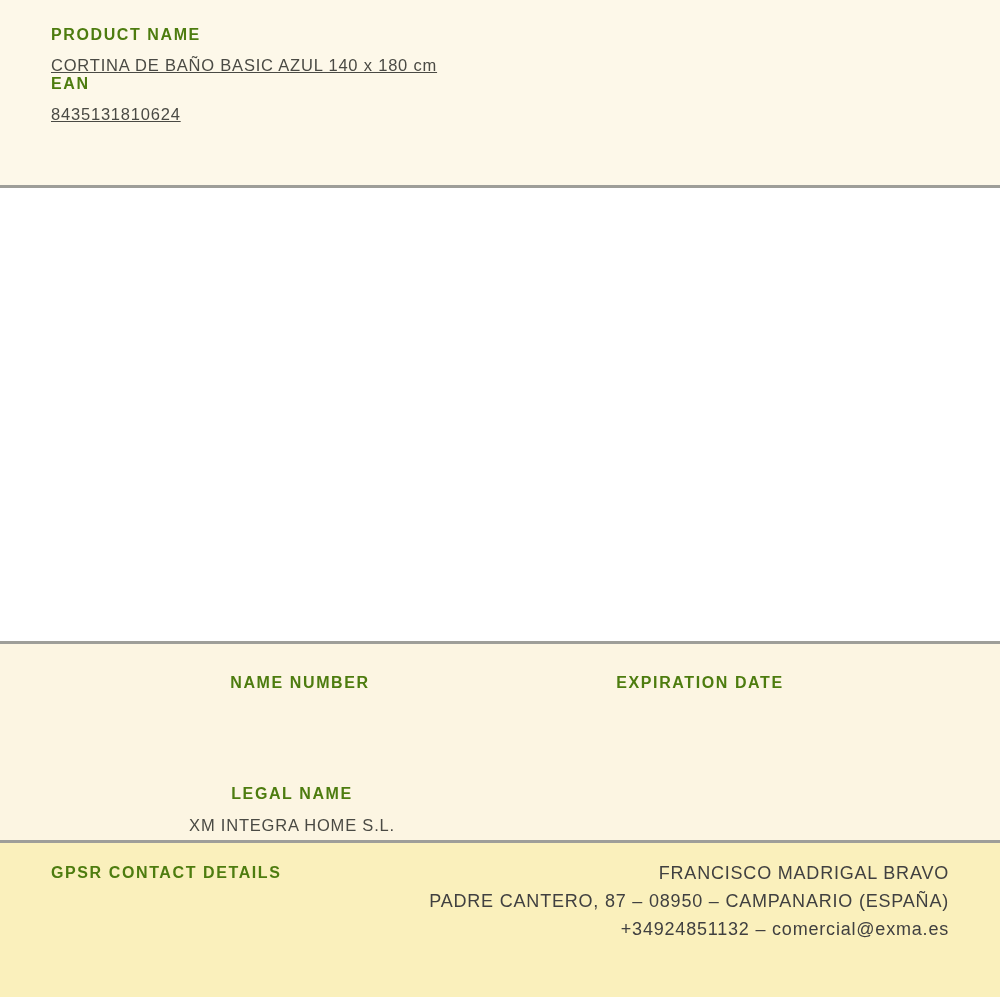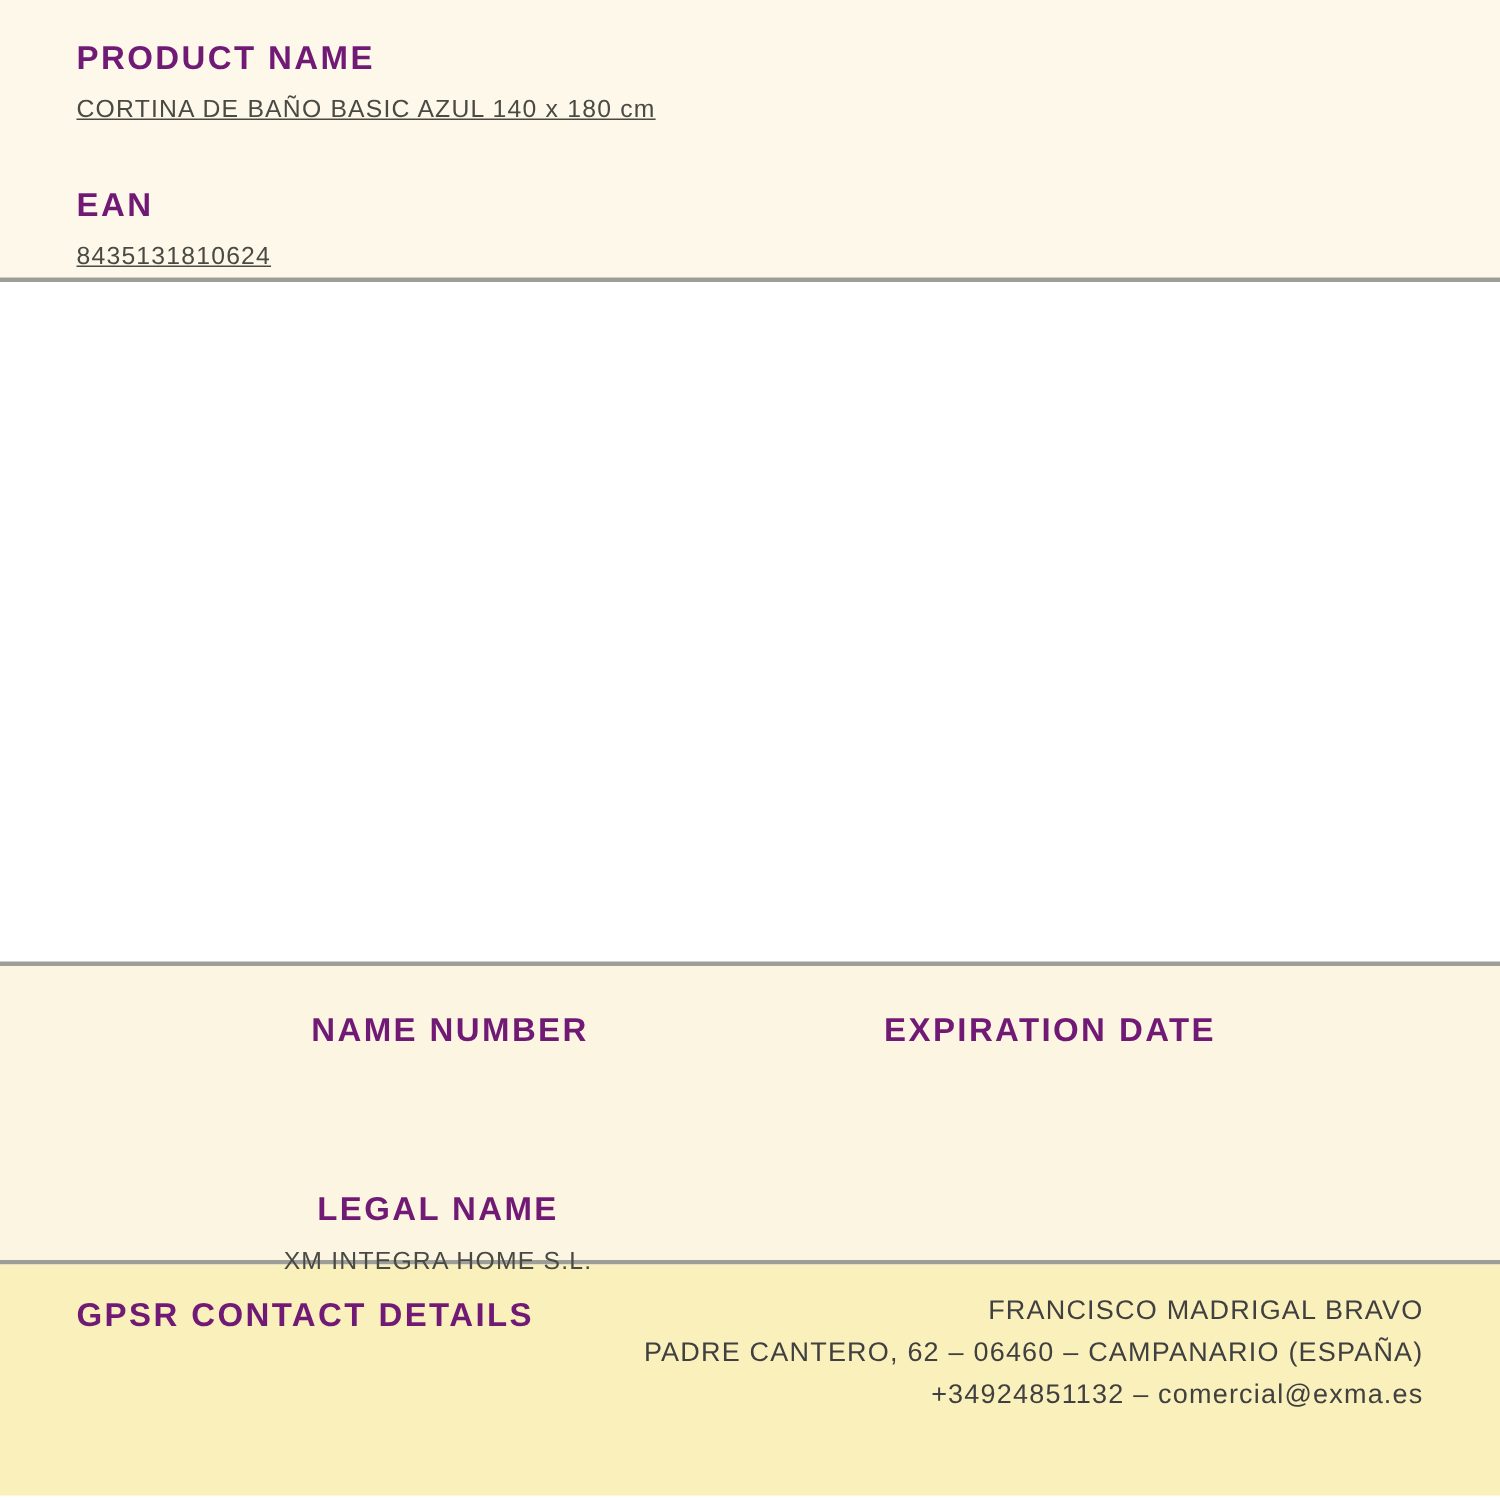--- a/index.html
+++ b/index.html
@@ -33,34 +33,34 @@
   .band-contact {
     height: 154px;
     background: #faf0bc;
     padding: 16px 51px 0 51px;
     display: flex;
     justify-content: space-between;
     align-items: flex-start;
   }
 
   .field-label {
-    font-size: 22px;
+    font-size: 16px;
     font-weight: 700;
     letter-spacing: 1.6px;
-    color: #701a75;
+    color: #4d7c0f;
   }
   .field-value {
     font-size: 16.5px;
     font-weight: 400;
     letter-spacing: 0.8px;
     color: #4a4a44;
   }
 
   .band-top .field-value { margin-top: 12px; text-decoration: underline; }
-  .band-top .ean-label   { margin-top: 41px; }
+  .band-top .ean-label   { }
 
   .info-grid {
     display: grid;
     grid-template-columns: 1fr 1fr;
     text-align: center;
     padding-top: 30px;
   }
   .info-cell .field-label { display: block; }
   .info-row-2 { padding-top: 60px; gap: 32px; }
   .info-cell .field-value {
@@ -113,16 +113,16 @@
     </div>
   </div>
 </section>
 
 <div class="divider"></div>
 
 <section class="band-contact">
   <div class="field-label">GPSR CONTACT DETAILS</div>
   <div class="contact-right">
     <div class="contact-line">FRANCISCO MADRIGAL BRAVO</div>
-    <div class="contact-line">PADRE CANTERO, 62 – 06460 – CAMPANARIO (ESPAÑA)</div>
+    <div class="contact-line">PADRE CANTERO, 87 – 08950 – CAMPANARIO (ESPAÑA)</div>
     <div class="contact-line">+34924851132 – comercial@exma.es</div>
   </div>
 </section>
 
 </body></html>

